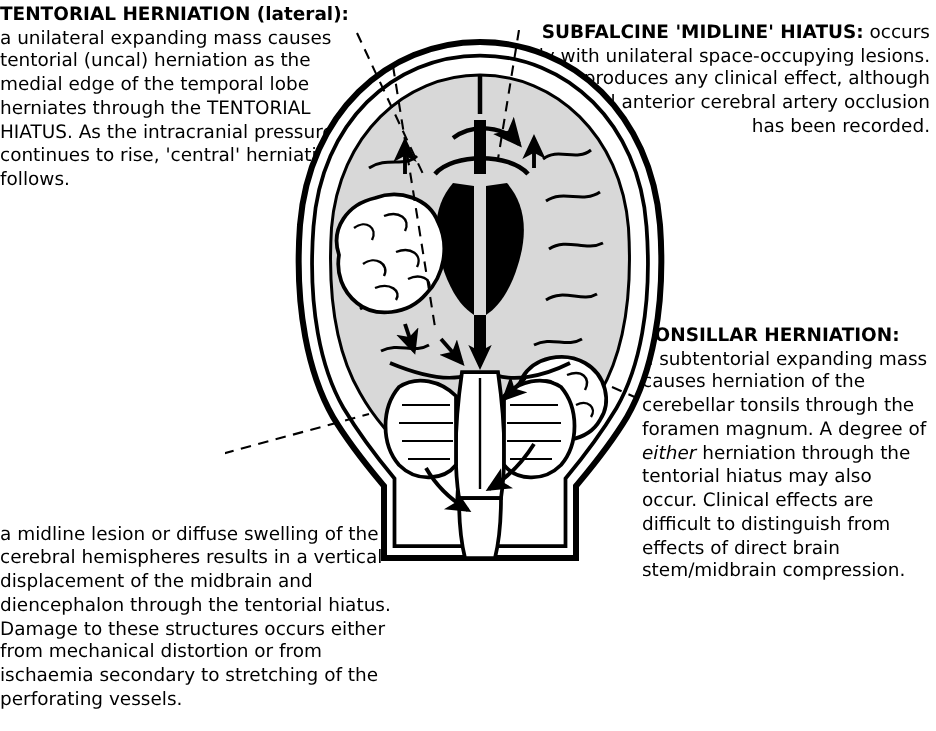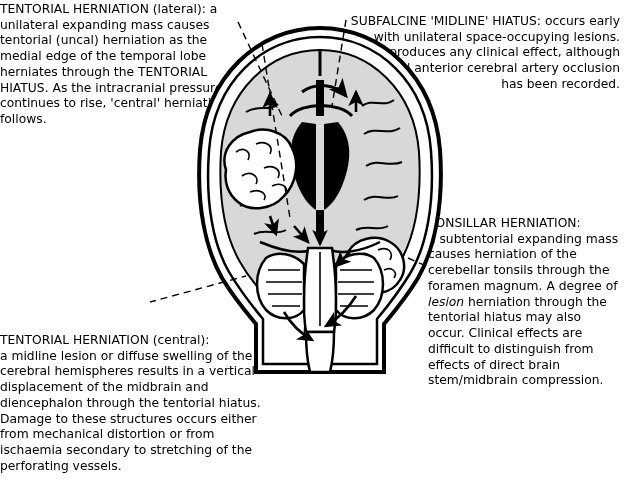--- a/index.html
+++ b/index.html
@@ -16,21 +16,21 @@
     font-family: "DejaVu Sans", sans-serif;
     color: #000000;
   }
   .note {
     position: absolute;
     font-size: 12.3px;
     line-height: 1.28;
     color: #000;
   }
   .note b {
-    font-weight: normal;
+    font-weight: bold;
     margin-top: 36px;
   }
   .note i {
     font-style: italic;
   }
   .note-tl { left: 0px;   top: 2px;   width: 236px; text-align: left; }
   .note-tr { left: 332px; top: 14px;  width: 288px; text-align: right; }
   .note-r  { left: 428px; top: 216px; width: 192px; text-align: left; }
   .note-bl { left: 0px;   top: 333px; width: 262px; text-align: left; }
 
@@ -53,25 +53,25 @@
     <span> a unilateral expanding mass causes tentorial (uncal) herniation as the medial edge of the temporal lobe herniates through the TENTORIAL HIATUS. As the intracranial pressure continues to rise, 'central' herniation follows.</span>
   </div>
 
   <div class="note note-tr">
     <b>SUBFALCINE 'MIDLINE' HIATUS:</b>
     <span>occurs early with unilateral space-occupying lesions. Seldom produces any clinical effect, although ipsilateral anterior cerebral artery occlusion has been recorded.</span>
   </div>
 
   <div class="note note-r">
     <b>TONSILLAR HERNIATION:</b><br>
-    <span>a subtentorial expanding mass causes herniation of the cerebellar tonsils through the foramen magnum. A degree of <i>lesion</i> herniation through the tentorial hiatus may also occur. Clinical effects are difficult to distinguish from effects of direct brain stem/midbrain compression.</span>
+    <span>a subtentorial expanding mass causes herniation of the cerebellar tonsils through the foramen magnum. A degree of <i>either</i> herniation through the tentorial hiatus may also occur. Clinical effects are difficult to distinguish from effects of direct brain stem/midbrain compression.</span>
   </div>
 
   <div class="note note-bl">
-    <b>TENTORIAL HERNIATION (central):</b><br>
+    <br>
     <span>a midline lesion or diffuse swelling of the cerebral hemispheres results in a vertical displacement of the midbrain and diencephalon through the tentorial hiatus. Damage to these structures occurs either from mechanical distortion or from ischaemia secondary to stretching of the perforating vessels.</span>
   </div>
 
   <div id="diagram">
     <svg width="340" height="370" viewBox="0 0 340 370" xmlns="http://www.w3.org/2000/svg">
       <defs>
         <marker id="arrowSolid" markerWidth="7" markerHeight="7" refX="5.4" refY="3" orient="auto">
           <path d="M0,0 L6.4,3 L0,6 L1.6,3 z" fill="#000"></path>
         </marker>
       </defs>

